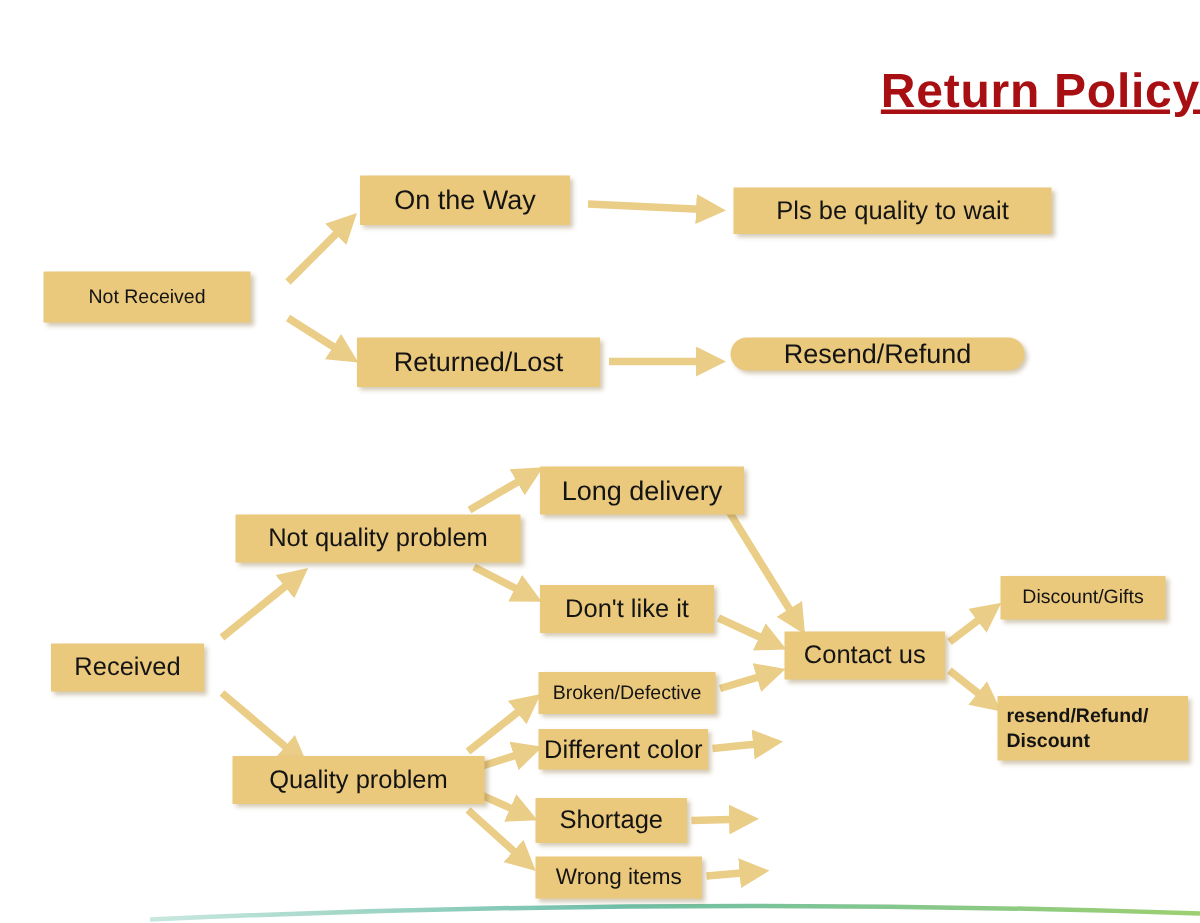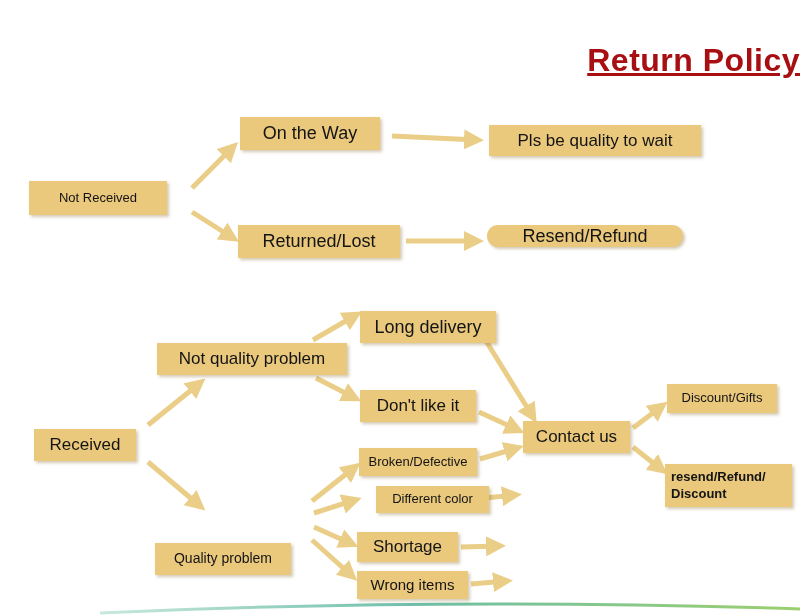--- a/index.html
+++ b/index.html
@@ -80,21 +80,21 @@
       <div class="node" style="left: 29px; top: 181px; width: 138px; height: 34px; font-size: 13px;">Not Received</div>
       <div class="node" style="left: 238px; top: 225px; width: 162px; height: 33px; font-size: 18px;">Returned/Lost</div>
       <div class="node" style="left: 487px; top: 225px; width: 196px; height: 22px; font-size: 18px; border-radius: 14px;">Resend/Refund</div>
       <div class="node" style="left: 360px; top: 293px; width: 136px; height: 32px; font-size: 18px; margin-top: 18px;">Long delivery</div>
       <div class="node" style="left: 157px; top: 343px; width: 190px; height: 32px; font-size: 17px;">Not quality problem</div>
       <div class="node" style="left: 360px; top: 390px; width: 116px; height: 32px; font-size: 17px;">Don't like it</div>
       <div class="node" style="left: 34px; top: 429px; width: 102px; height: 32px; font-size: 17px;">Received</div>
       <div class="node" style="left: 523px; top: 421px; width: 107px; height: 32px; font-size: 17px;">Contact us</div>
       <div class="node" style="left: 667px; top: 384px; width: 110px; height: 29px; font-size: 13px;">Discount/Gifts</div>
       <div class="node" style="left: 359px; top: 448px; width: 118px; height: 28px; font-size: 13px;">Broken/Defective</div>
-      <div class="node" style="left: 376px; top: 486px; width: 113px; height: 27px; font-size: 13px;">Different color</div>
+      <div class="node" style="left: 359px; top: 486px; width: 113px; height: 27px; font-size: 17px;">Different color</div>
       <div class="node left" style="left: 665px; top: 464px; width: 127px; height: 43px; font-size: 13px; font-weight: bold;">resend/Refund/
 Discount</div>
-      <div class="node" style="left: 155px; top: 504px; width: 136px; height: 32px; font-size: 14px; margin-top: 39px;">Quality problem</div>
+      <div class="node" style="left: 155px; top: 504px; width: 168px; height: 32px; font-size: 17px;">Quality problem</div>
       <div class="node" style="left: 357px; top: 532px; width: 101px; height: 30px; font-size: 17px; text-align: center;">Shortage</div>
       <div class="node" style="left: 357px; top: 571px; width: 111px; height: 28px; font-size: 15px;">Wrong items</div>
     </div>
 
 </div>
 
 </body></html>

